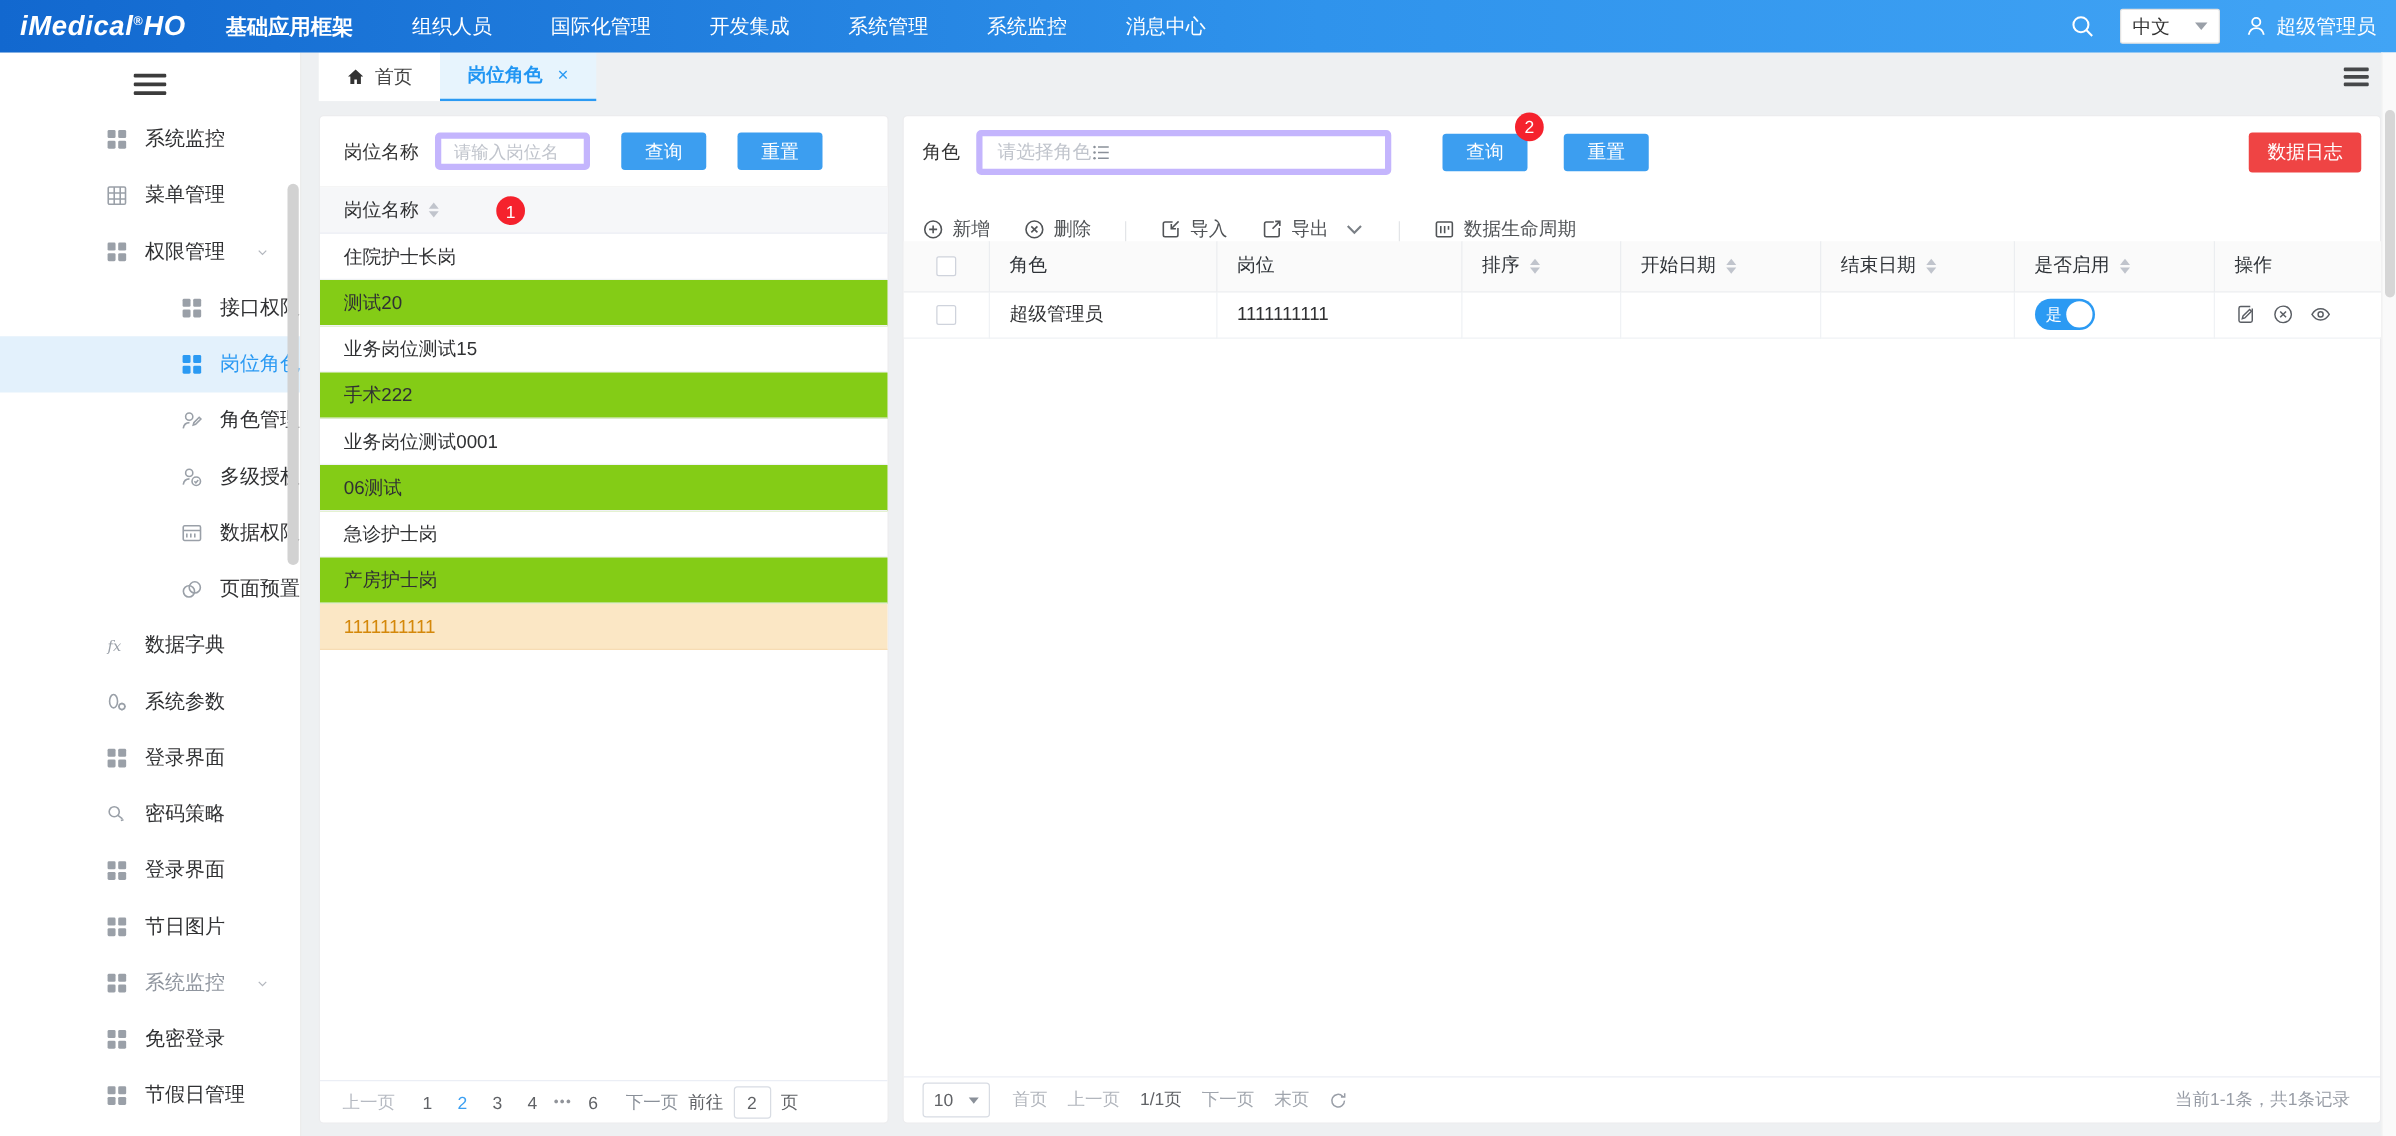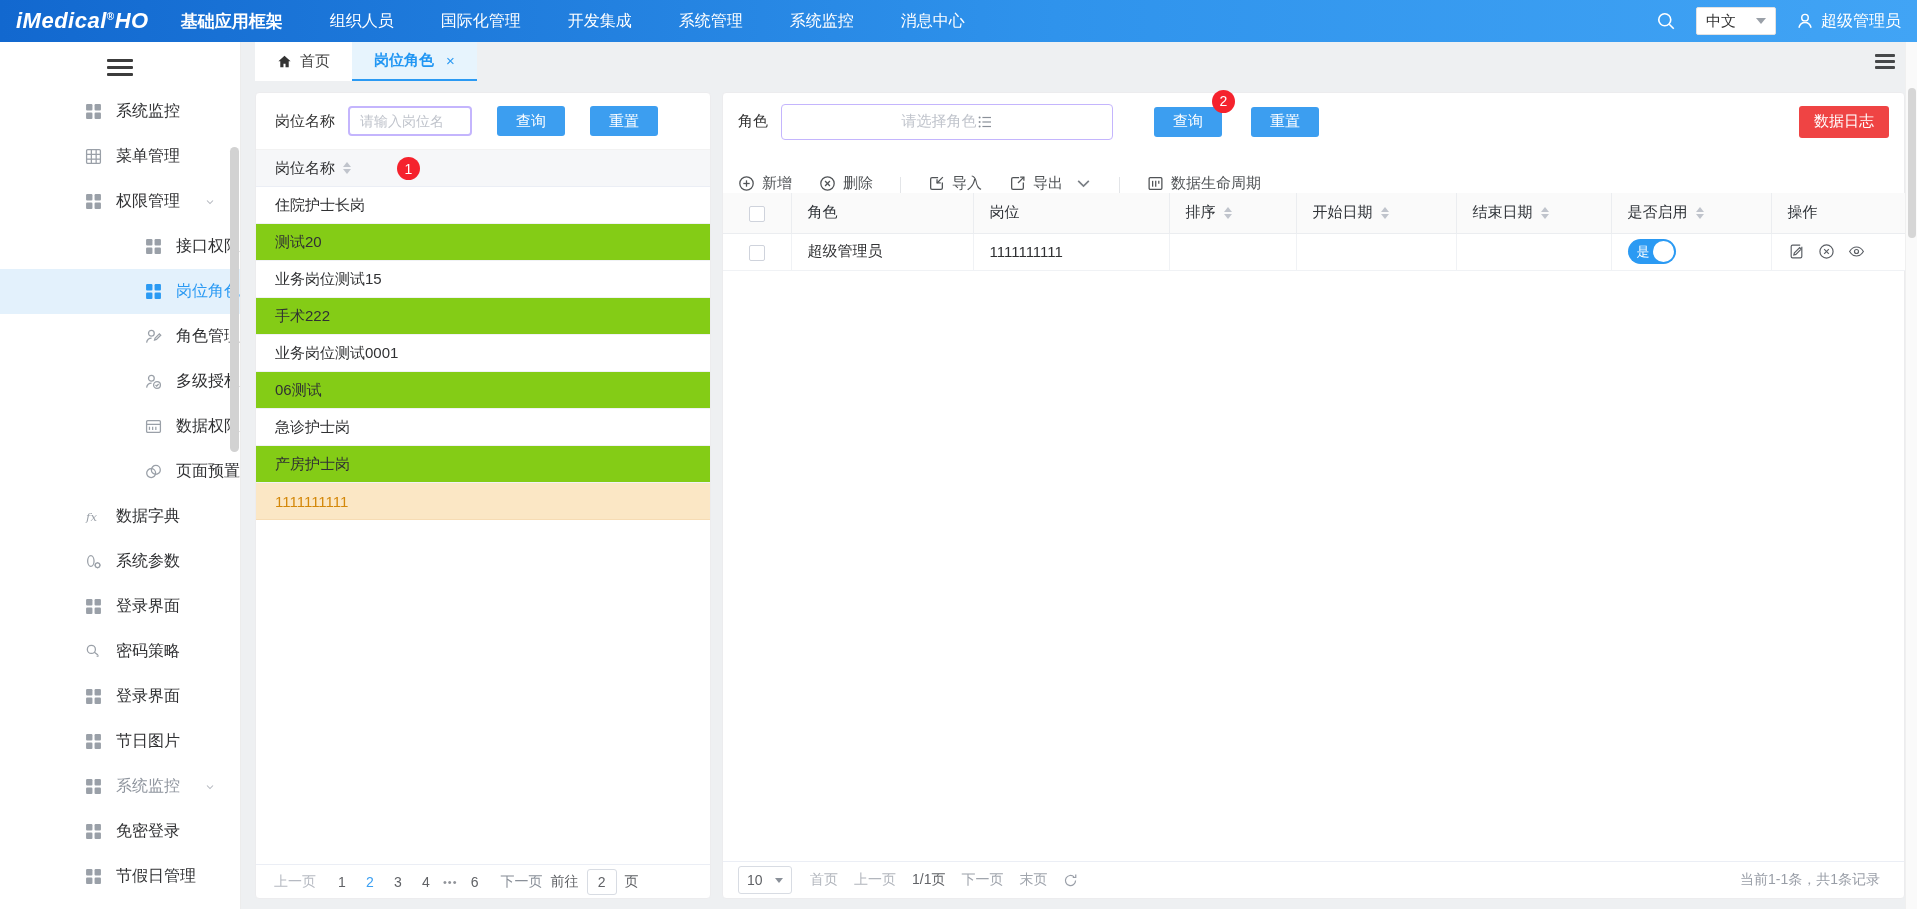--- a/index.html
+++ b/index.html
@@ -55,21 +55,21 @@
   .panel-right { left:482px; top:11px; width:1183px; height:807px; }
 
   
   .btn { height:30px; padding:0 19px; background:#3c9ef0; color:#fff; border:none; border-radius:3px; font-size:15px; cursor:pointer; font-family:inherit; }
   .btn-green { height:32px; padding:0 15px; background:#ef4444; color:#fff; border:none; border-radius:3px; font-size:15px; cursor:pointer; font-family:inherit; }
   .badge { width:23px; height:23px; border-radius:50%; background:#f5222d; color:#fff; font-size:14px; display:flex; align-items:center; justify-content:center; }
 
   
   .lp-filter { height:57px; display:flex; align-items:center; padding:0 19px; border-bottom:1px solid #f2f2f2; }
   .f-label { font-size:15px; color:#333; margin-right:13px; white-space:nowrap; }
-  .lp-input { width:124px; height:30px; border:2px solid #c4b5fd; border-radius:4px; padding:0 10px; font-size:14px; color:#333; margin-right:25px; font-family:inherit; outline:none; }
+  .lp-input { width:124px; height:30px; border:5px solid #c4b5fd; border-radius:4px; padding:0 10px; font-size:14px; color:#333; margin-right:25px; font-family:inherit; outline:none; }
   .lp-input::placeholder { color:#c0c4cc; }
   .lp-filter .btn + .btn { margin-left:25px; }
   .lp-thead { position:relative; height:37px; background:#f6f7f9; border-bottom:1px solid #ebeef5; display:flex; align-items:center; padding:0 19px; font-size:15px; color:#303133; }
   .sort { display:inline-flex; flex-direction:column; gap:2px; margin-left:8px; cursor:pointer; }
   .sort i { width:0; height:0; border-left:4.5px solid transparent; border-right:4.5px solid transparent; }
   .sort .up { border-bottom:5.5px solid #c0c4cc; }
   .sort .dn { border-top:5.5px solid #c0c4cc; }
   .lp-badge { position:absolute; left:141px; top:7px; }
   .lp-row { height:37px; display:flex; align-items:center; padding:0 19px; font-size:15px; color:#303133; border-bottom:1px solid #f0f2f5; cursor:pointer; }
   .lp-row.alt { background:#84cc16; }
@@ -77,21 +77,21 @@
   .lp-pager { position:absolute; bottom:0; left:0; right:0; height:34px; border-top:1px solid #ebeef5; display:flex; align-items:center; padding:0 18px; font-size:14px; color:#606266; }
   .pg-prev { color:#b6bac2; margin-right:12px; cursor:pointer; }
   .pg-num { min-width:22px; text-align:center; margin:0 3px; cursor:pointer; color:#606266; }
   .pg-num.cur { color:#3a9ff2; }
   .pg-ell { color:#909399; margin:0 3px; letter-spacing:1px; cursor:pointer; font-size:11px; }
   .pg-next { color:#8a9099; margin:0 8px 0 12px; cursor:pointer; }
   .goto-input { width:30px; height:26px; border:1px solid #d8dce3; border-radius:3px; text-align:center; font-size:14px; color:#606266; margin:0 8px; font-family:inherit; outline:none; }
 
   
   .rp-filter { height:57px; display:flex; align-items:center; padding:0 15px; }
-  .rp-select { width:332px; height:36px; border:1px solid #c4b5fd; border-radius:4px; display:flex; align-items:center; justify-content:center; padding:0 12px; font-size:15px; color:#c0c4cc; margin-right:41px; cursor:pointer; }
+  .rp-select { width:332px; height:36px; border:5px solid #c4b5fd; border-radius:4px; display:flex; align-items:center; justify-content:flex-start; padding:0 12px; font-size:15px; color:#c0c4cc; margin-right:41px; cursor:pointer; }
   .rp-select .tree-ic { color:#8a9099; display:flex; }
   .btn-wrap { position:relative; }
   .rp-badge { position:absolute; top:-17px; right:-13px; }
   .rp-filter .resetw { margin-left:29px; }
   .rp-filter .logw { margin-left:auto; }
   .rp-toolbar { height:43px; display:flex; align-items:flex-end; padding:0 15px; font-size:15px; color:#515457; }
   .tb-item { display:flex; align-items:center; gap:7px; margin-right:27px; cursor:pointer; white-space:nowrap; }
   .tb-item svg { width:17px; height:17px; }
   .tb-divider { width:1px; height:16px; background:#e3e5e8; margin-right:27px; }
   .tb-caret { display:flex; margin-left:5px; color:#7a7f85; }

